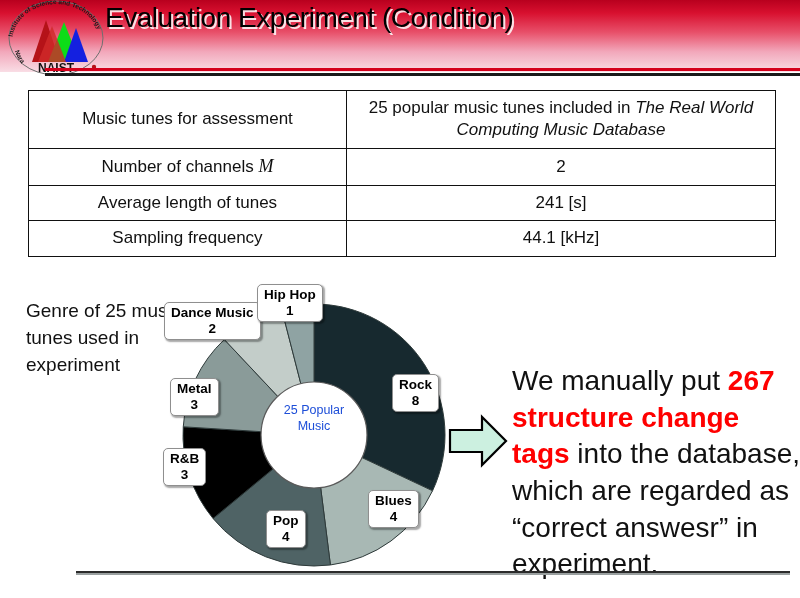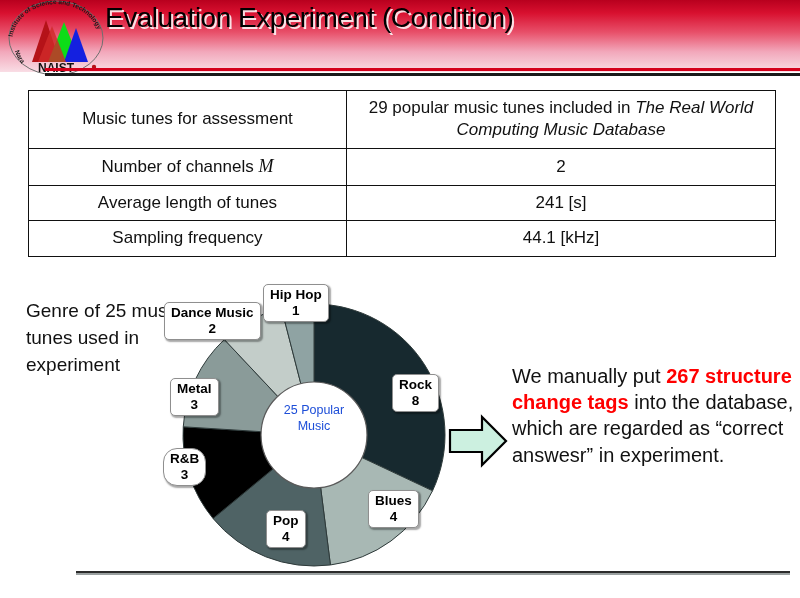--- a/index.html
+++ b/index.html
@@ -127,21 +127,21 @@
     position: absolute;
     left: 447px; top: 413px;
     width: 62px; height: 56px;
   }
 
   
   #conclusion-text {
     position: absolute;
     left: 512px; top: 363px;
     width: 288px;
-    font-size: 20px;
+    font-size: 28px;
     color: #111111;
     line-height: 1.31;
   }
   #conclusion-text .hl {
     color: #ff0000;
     font-weight: bold;
   }
 
   
   #bottom-rule-dark {
@@ -186,21 +186,21 @@
 
 <div id="page-title">Evaluation Experiment (Condition)</div>
 
 <div id="header-rule-red"></div>
 <div id="header-rule-black"></div>
 
 <table id="spec-table">
   <tbody>
     <tr>
       <td class="lbl"><span>Music tunes for assessment</span></td>
-      <td class="val"><span>29 popular music tunes included in </span><span class="ital">The Real World Computing Music Database</span></td>
+      <td class="val"><span>25 popular music tunes included in </span><span class="ital">The Real World Computing Music Database</span></td>
     </tr>
     <tr>
       <td class="lbl"><span>Number of channels </span><span class="mvar">M</span></td>
       <td class="val">2</td>
     </tr>
     <tr>
       <td class="lbl">Average length of tunes</td>
       <td class="val">241 [s]</td>
     </tr>
     <tr>
@@ -232,33 +232,33 @@
         <div>8</div>
       </div>
       <div class="callout" style="left: 200px; top: 194px;">
         <div>Blues</div>
         <div>4</div>
       </div>
       <div class="callout" style="left: 98px; top: 214px;">
         <div>Pop</div>
         <div>4</div>
       </div>
-      <div class="callout" style="left: -5px; top: 152px; border-radius: 14px;">
+      <div class="callout" style="left: -5px; top: 152px;">
         <div>R&amp;B</div>
         <div>3</div>
       </div>
       <div class="callout" style="left: 2px; top: 82px;">
         <div>Metal</div>
         <div>3</div>
       </div>
       <div class="callout" style="left: -4px; top: 6px;">
         <div>Dance Music</div>
         <div>2</div>
       </div>
-      <div class="callout" style="left: 95px; top: -12px; text-align: center;">
+      <div class="callout" style="left: 89px; top: -12px; text-align: center;">
         <div>Hip Hop</div>
         <div>1</div>
       </div>
     </div>
 </div>
 
 <div id="flow-arrow">
   <svg width="62" height="56" viewBox="0 0 62 56">
     <polygon points="3,17 35,17 35,4 59,28 35,52 35,39 3,39" fill="#ccf0e0" stroke="#000000" stroke-width="2.2" stroke-linejoin="miter"></polygon>
   </svg>

